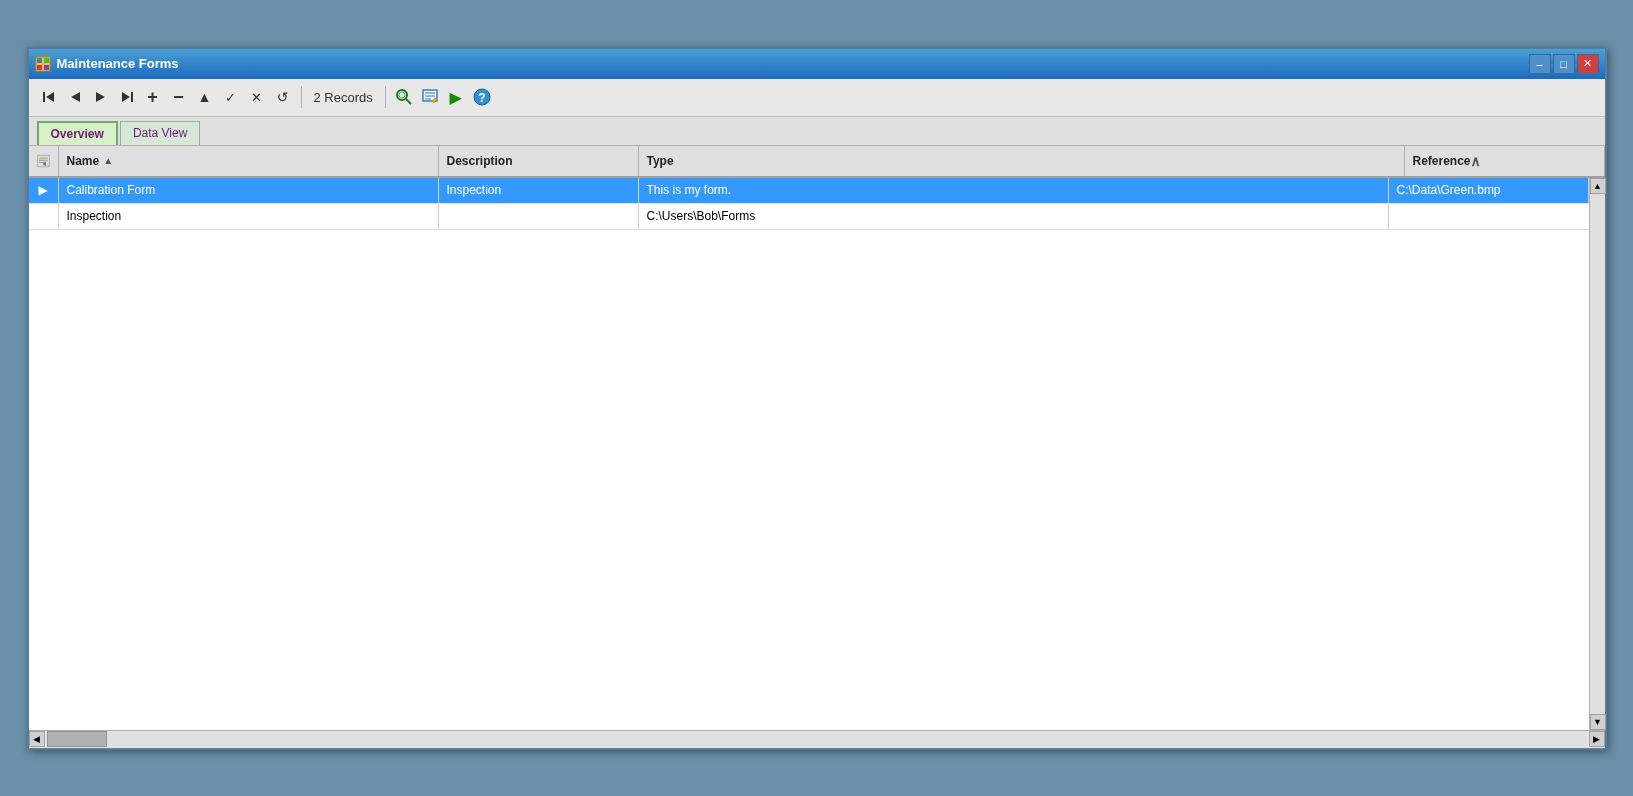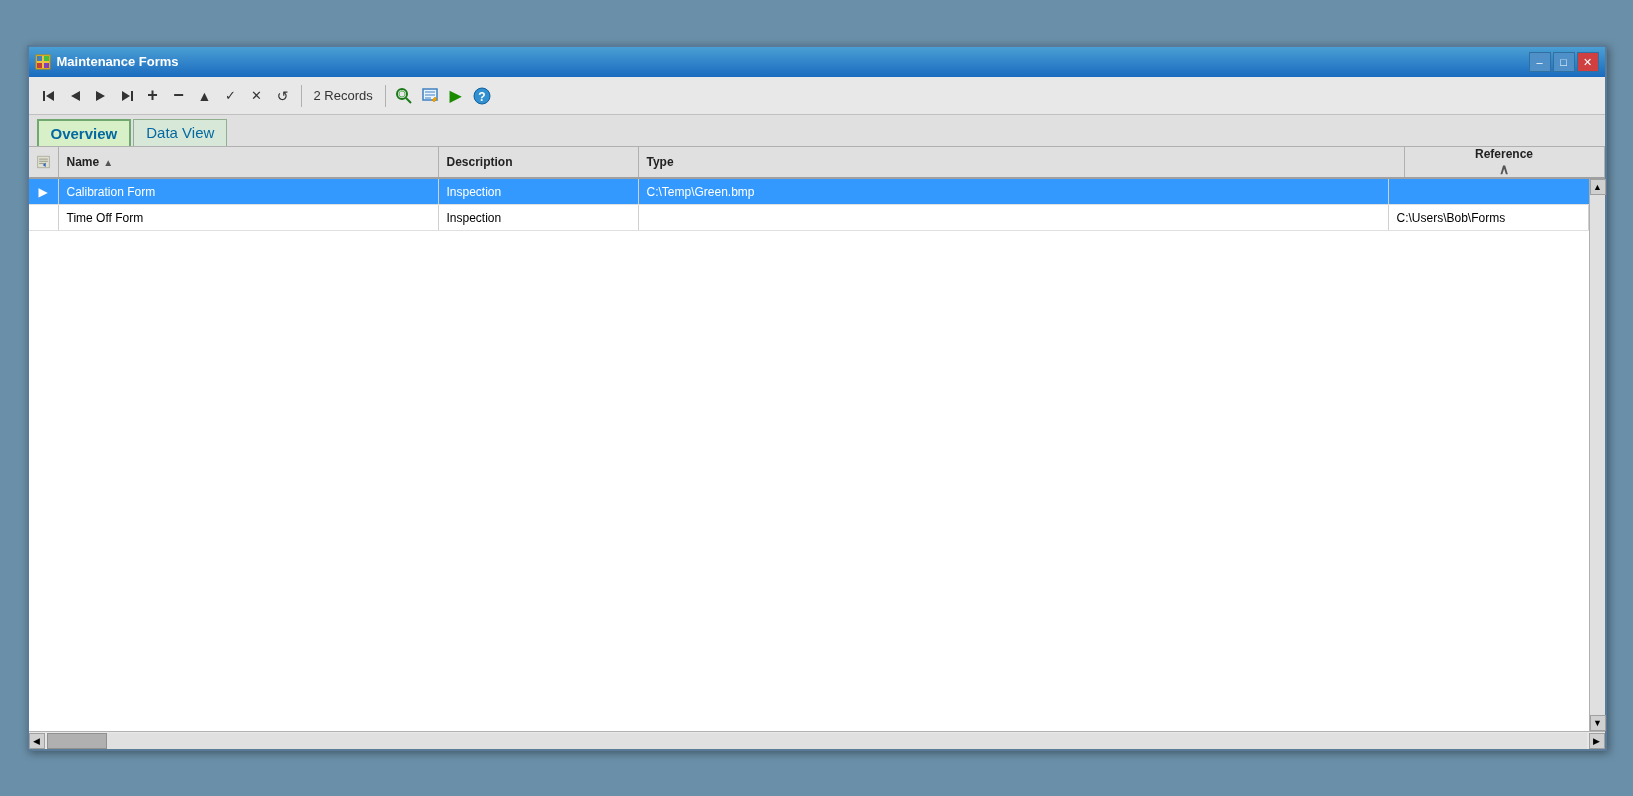--- a/index.html
+++ b/index.html
@@ -113,22 +113,22 @@
       display: flex;
       gap: 2px;
     }
 
     .tab {
       padding: 4px 12px;
       background: #d8e8d8;
       border: 1px solid #90b090;
       border-bottom: none;
       cursor: pointer;
-      font-size: 15px;
-      color: #0369a1;
+      font-size: 12px;
+      color: #701a75;
     }
 
     .tab.active {
       background: #d8f0c8;
       border: 2px solid #70a870;
       border-bottom: none;
       font-weight: bold;
     }
 
     .content-area {
@@ -351,41 +351,41 @@
       <div class="grid-header-cell with-sort">
         <span>Name</span>
         <span class="sort-arrow">▲</span>
       </div>
       <div class="grid-header-cell">
         <span>Description</span>
       </div>
       <div class="grid-header-cell">
         <span>Type</span>
       </div>
-      <div class="grid-header-cell" style="display:flex; justify-content:flex-end;flex-direction:column;">
+      <div class="grid-header-cell" style="display:flex; justify-content:flex-start;">
         <span>Reference</span>
         <span style="font-size:14px; color:#555;">∧</span>
       </div>
     </div>
 
     <div style="display:flex; flex-direction:row; position:relative;">
       <div style="flex:1; overflow:hidden;">
 
         <div class="grid-row selected">
           <div class="grid-cell row-indicator">
             <span class="row-arrow selected">▶</span>
           </div>
           <div class="grid-cell">Calibration Form</div>
           <div class="grid-cell">Inspection</div>
-          <div class="grid-cell">C:\Temp\Green.bmp</div>
+          <div class="grid-cell">This is my form.</div>
+          <div class="grid-cell">C:\Data\Green.bmp</div>
         </div>
 
         <div class="grid-row">
           <div class="grid-cell row-indicator"></div>
-          <div class="grid-cell">Time Off Form</div>
           <div class="grid-cell">Inspection</div>
           <div class="grid-cell"></div>
           <div class="grid-cell">C:\Users\Bob\Forms</div>
         </div>
 
         <div style="height:500px; background:white;"></div>
       </div>
 
       <div style="width:16px; background:#e8e8e8; border-left:1px solid #b0b0b0; display:flex; flex-direction:column;">
         <div style="width:16px; height:16px; background:#d0d0d0; border:1px solid #a0a0a0; display:flex; align-items:center; justify-content:center; font-size:9px; cursor:pointer;">▲</div>

